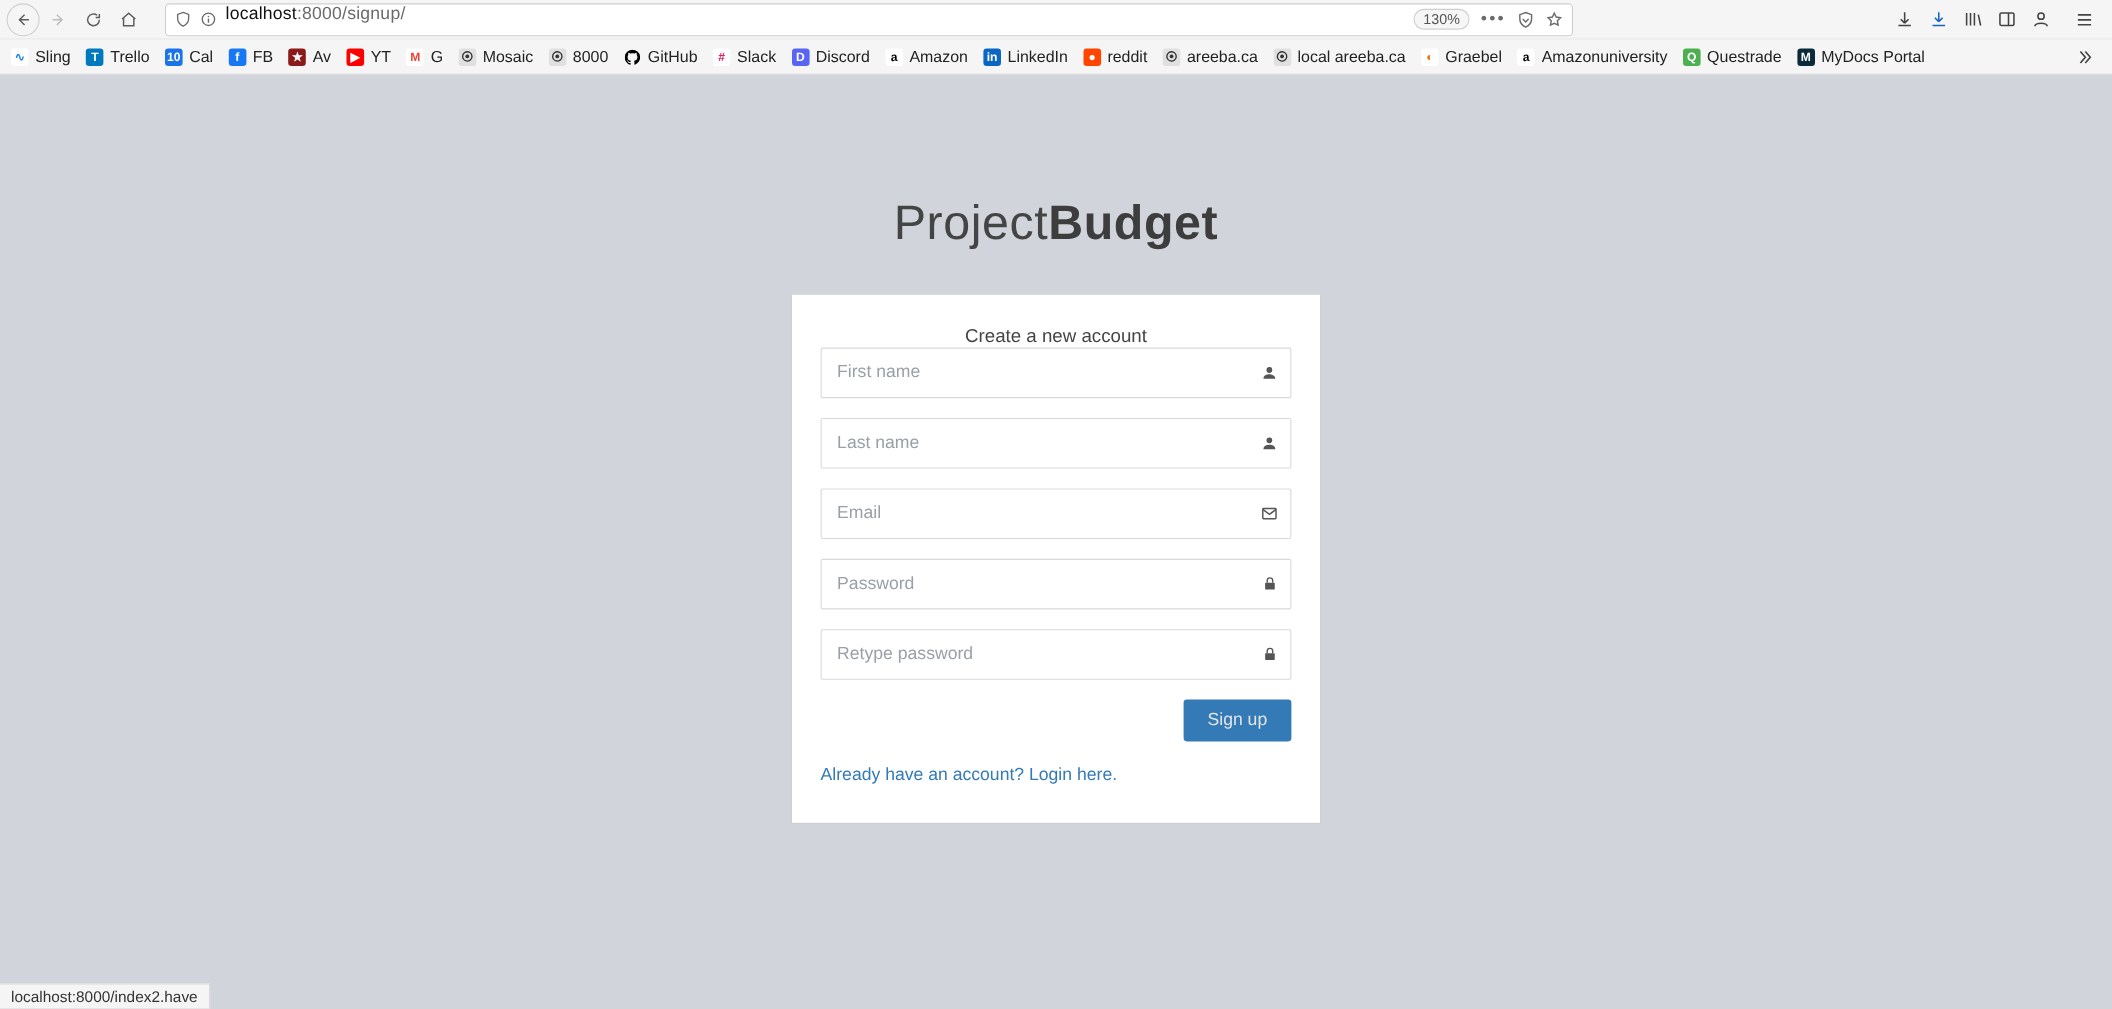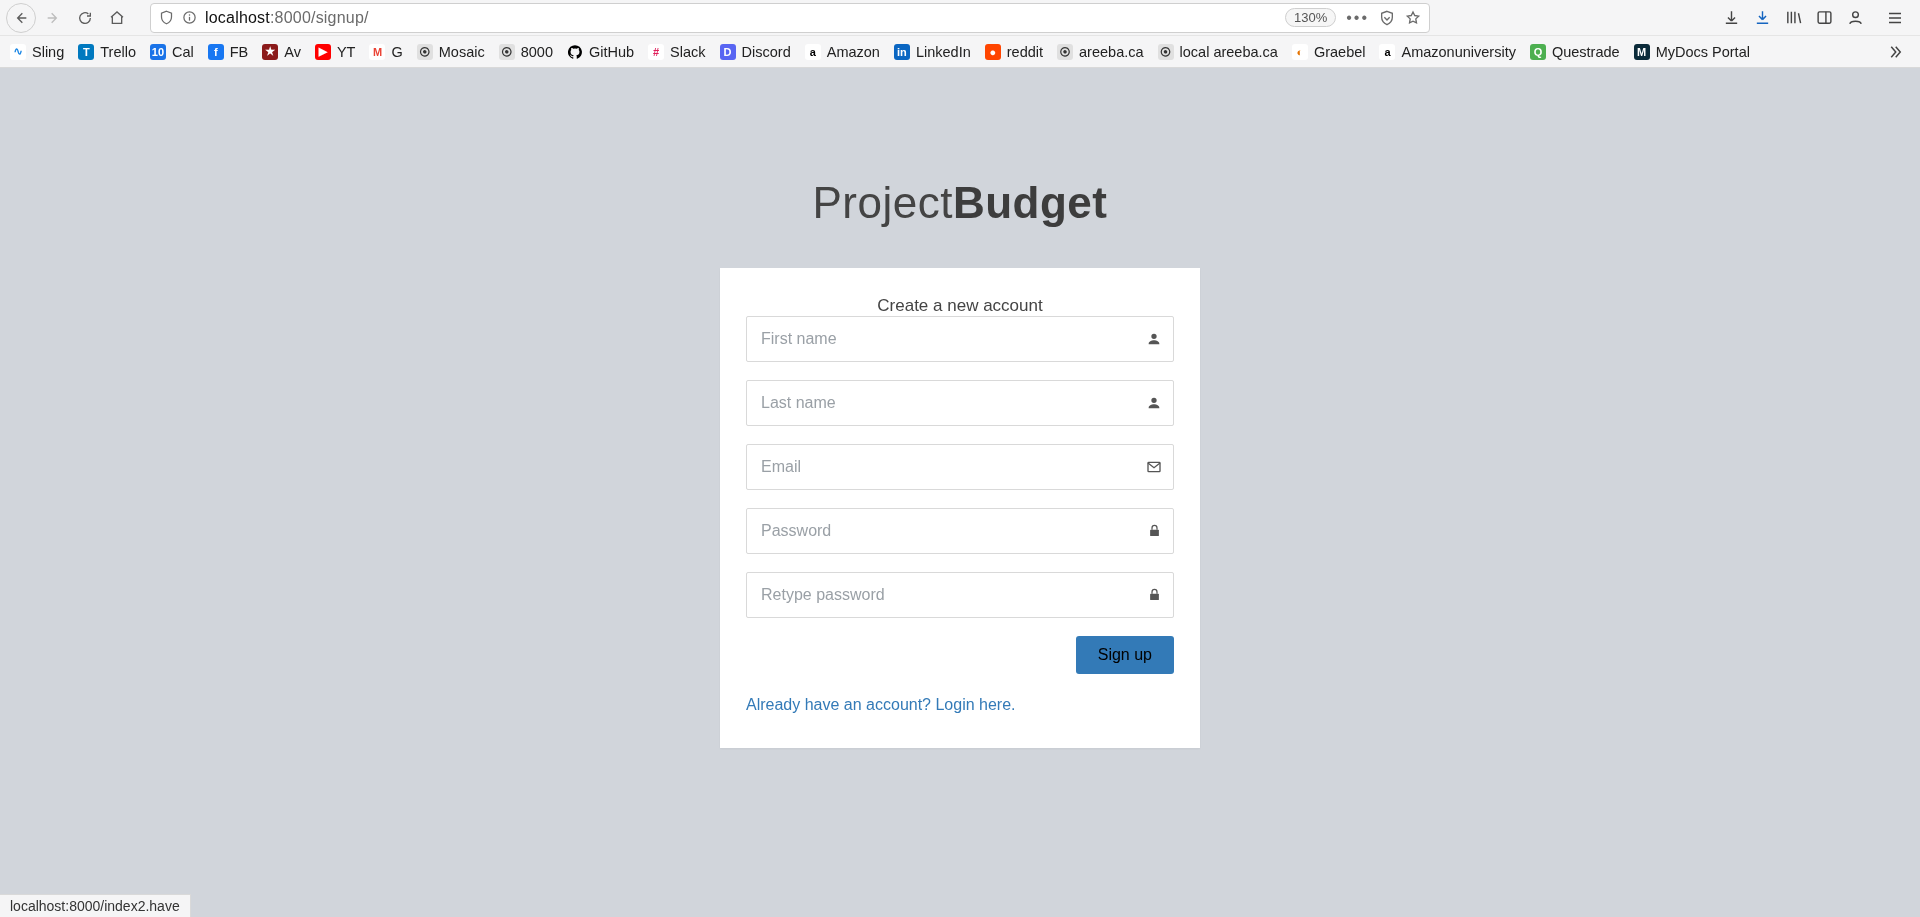--- a/index.html
+++ b/index.html
@@ -37,21 +37,20 @@
   .nav-btn.disabled { color: #bdbdbd; }
   .spacer-sm { width: 6px; }
   .address-bar {
     flex: 1;
     height: 30px;
     margin: 0 8px;
     border: 1px solid #cfcfcf;
     border-radius: 4px;
     background: #fff;
     display: flex;
-    align-items: center;
     padding: 0 8px;
     gap: 8px;
     max-width: 1280px;
   }
   .addr-icon { color: #6b6b6b; display:flex; align-items:center; }
   .addr-text { flex:1; font-size:16px; color:#6b6b6b; letter-spacing:.2px;}
   .addr-text .host { color:#111; }
   .zoom-badge {
     font-size: 13px;
     color:#555;
@@ -133,21 +132,21 @@
     color:#555;
     display:flex;
   }
   .actions {
     display:flex;
     justify-content:flex-end;
     margin-top: 6px;
   }
   .btn-primary {
     background:#337ab7;
-    color:#000000;
+    color:#e5e5e5;
     border:none;
     border-radius:3px;
     padding: 10px 22px;
     font-size:16px;
     cursor:pointer;
   }
   .login-link {
     margin-top: 22px;
     font-size:16px;
   }

